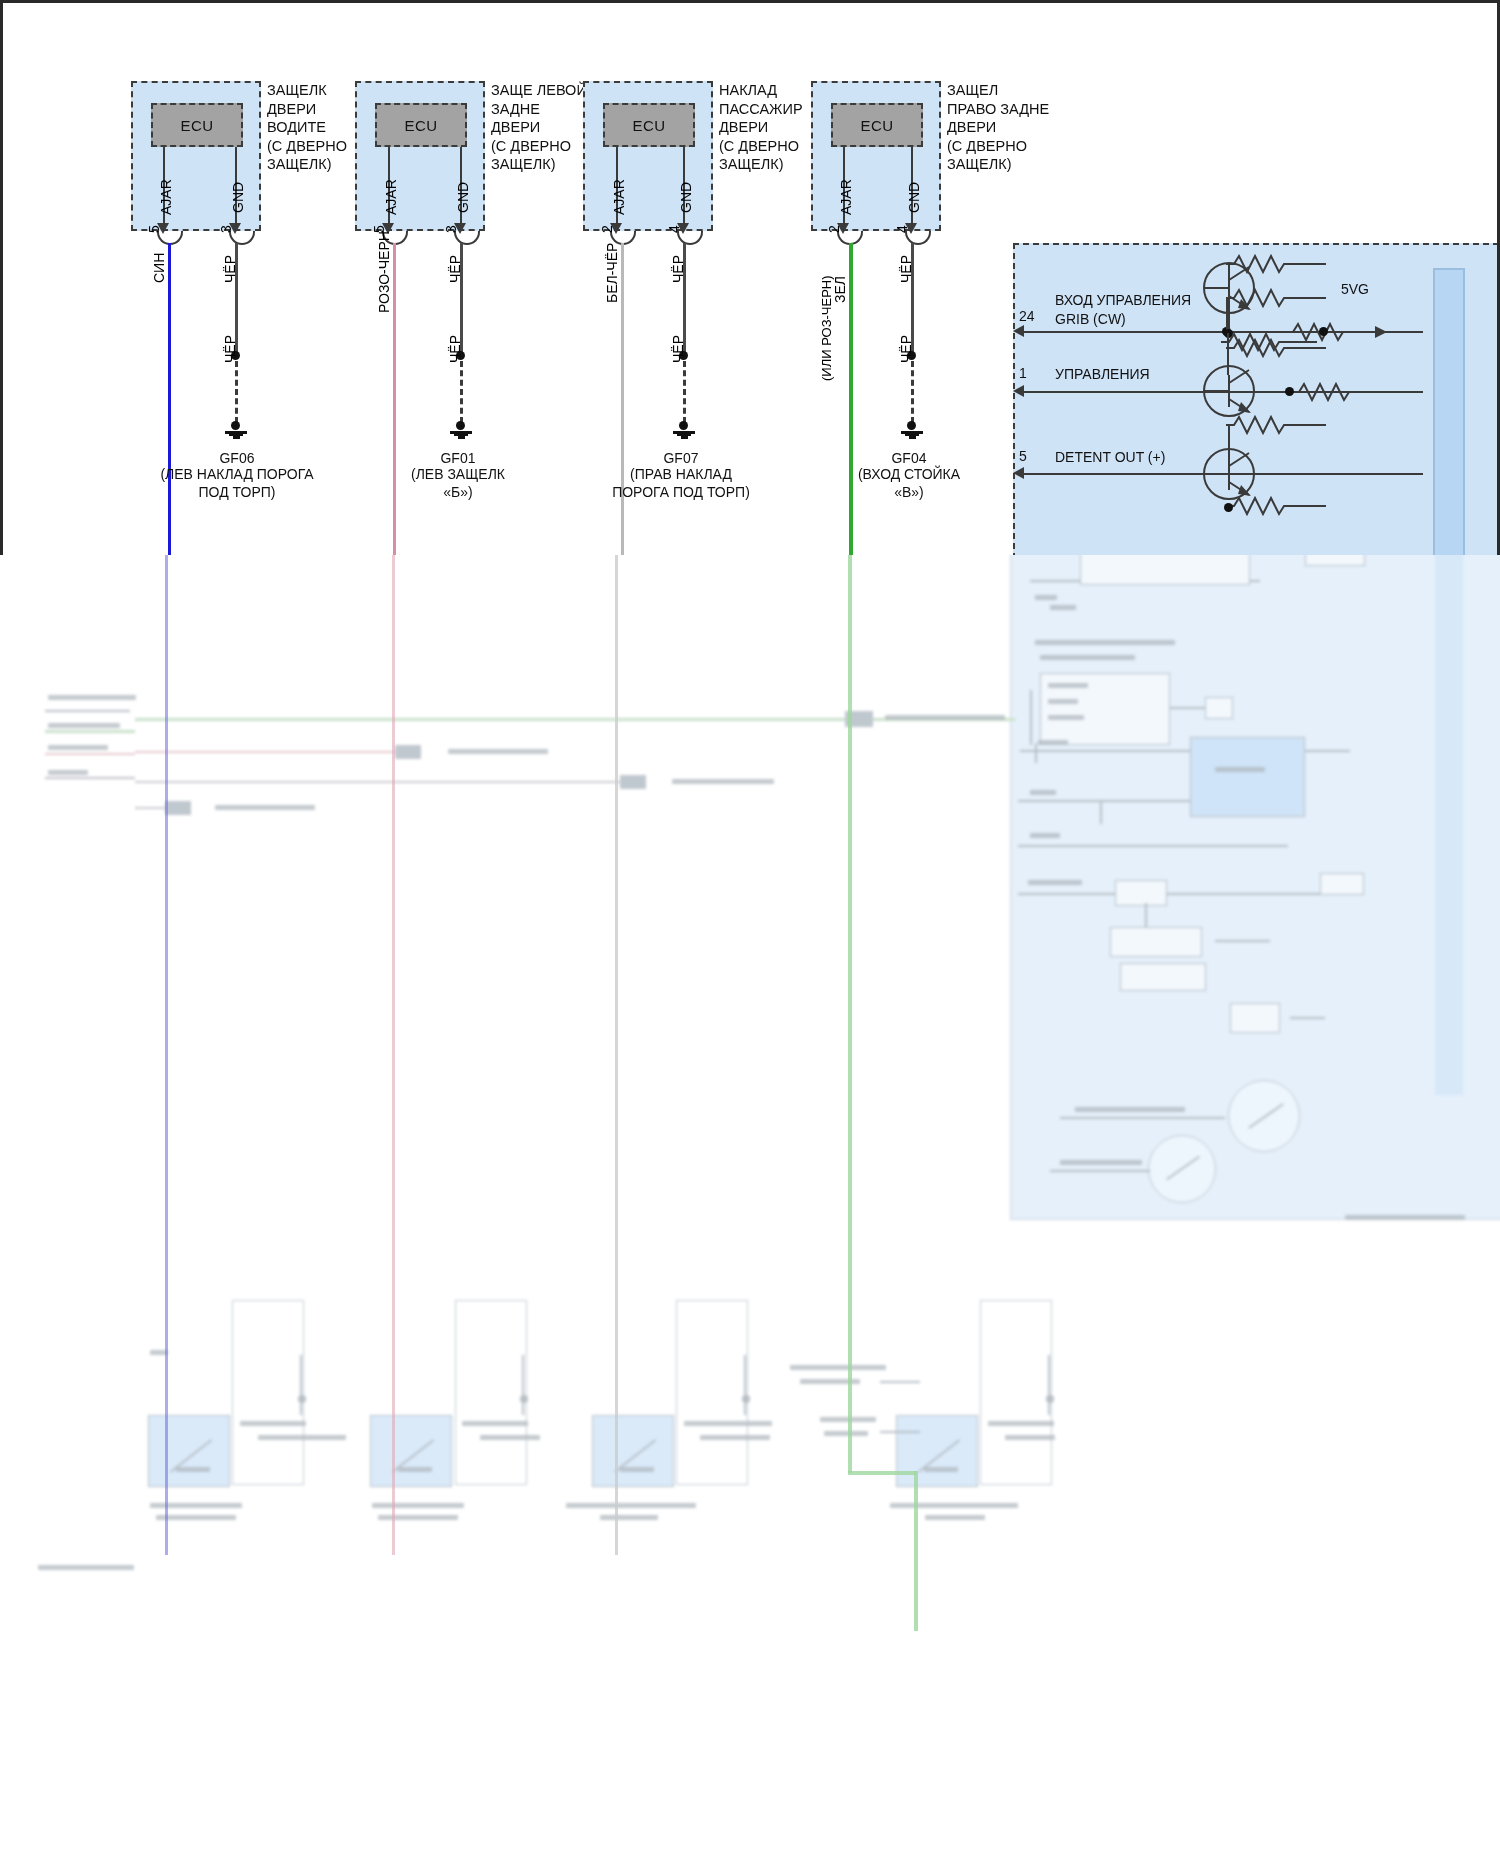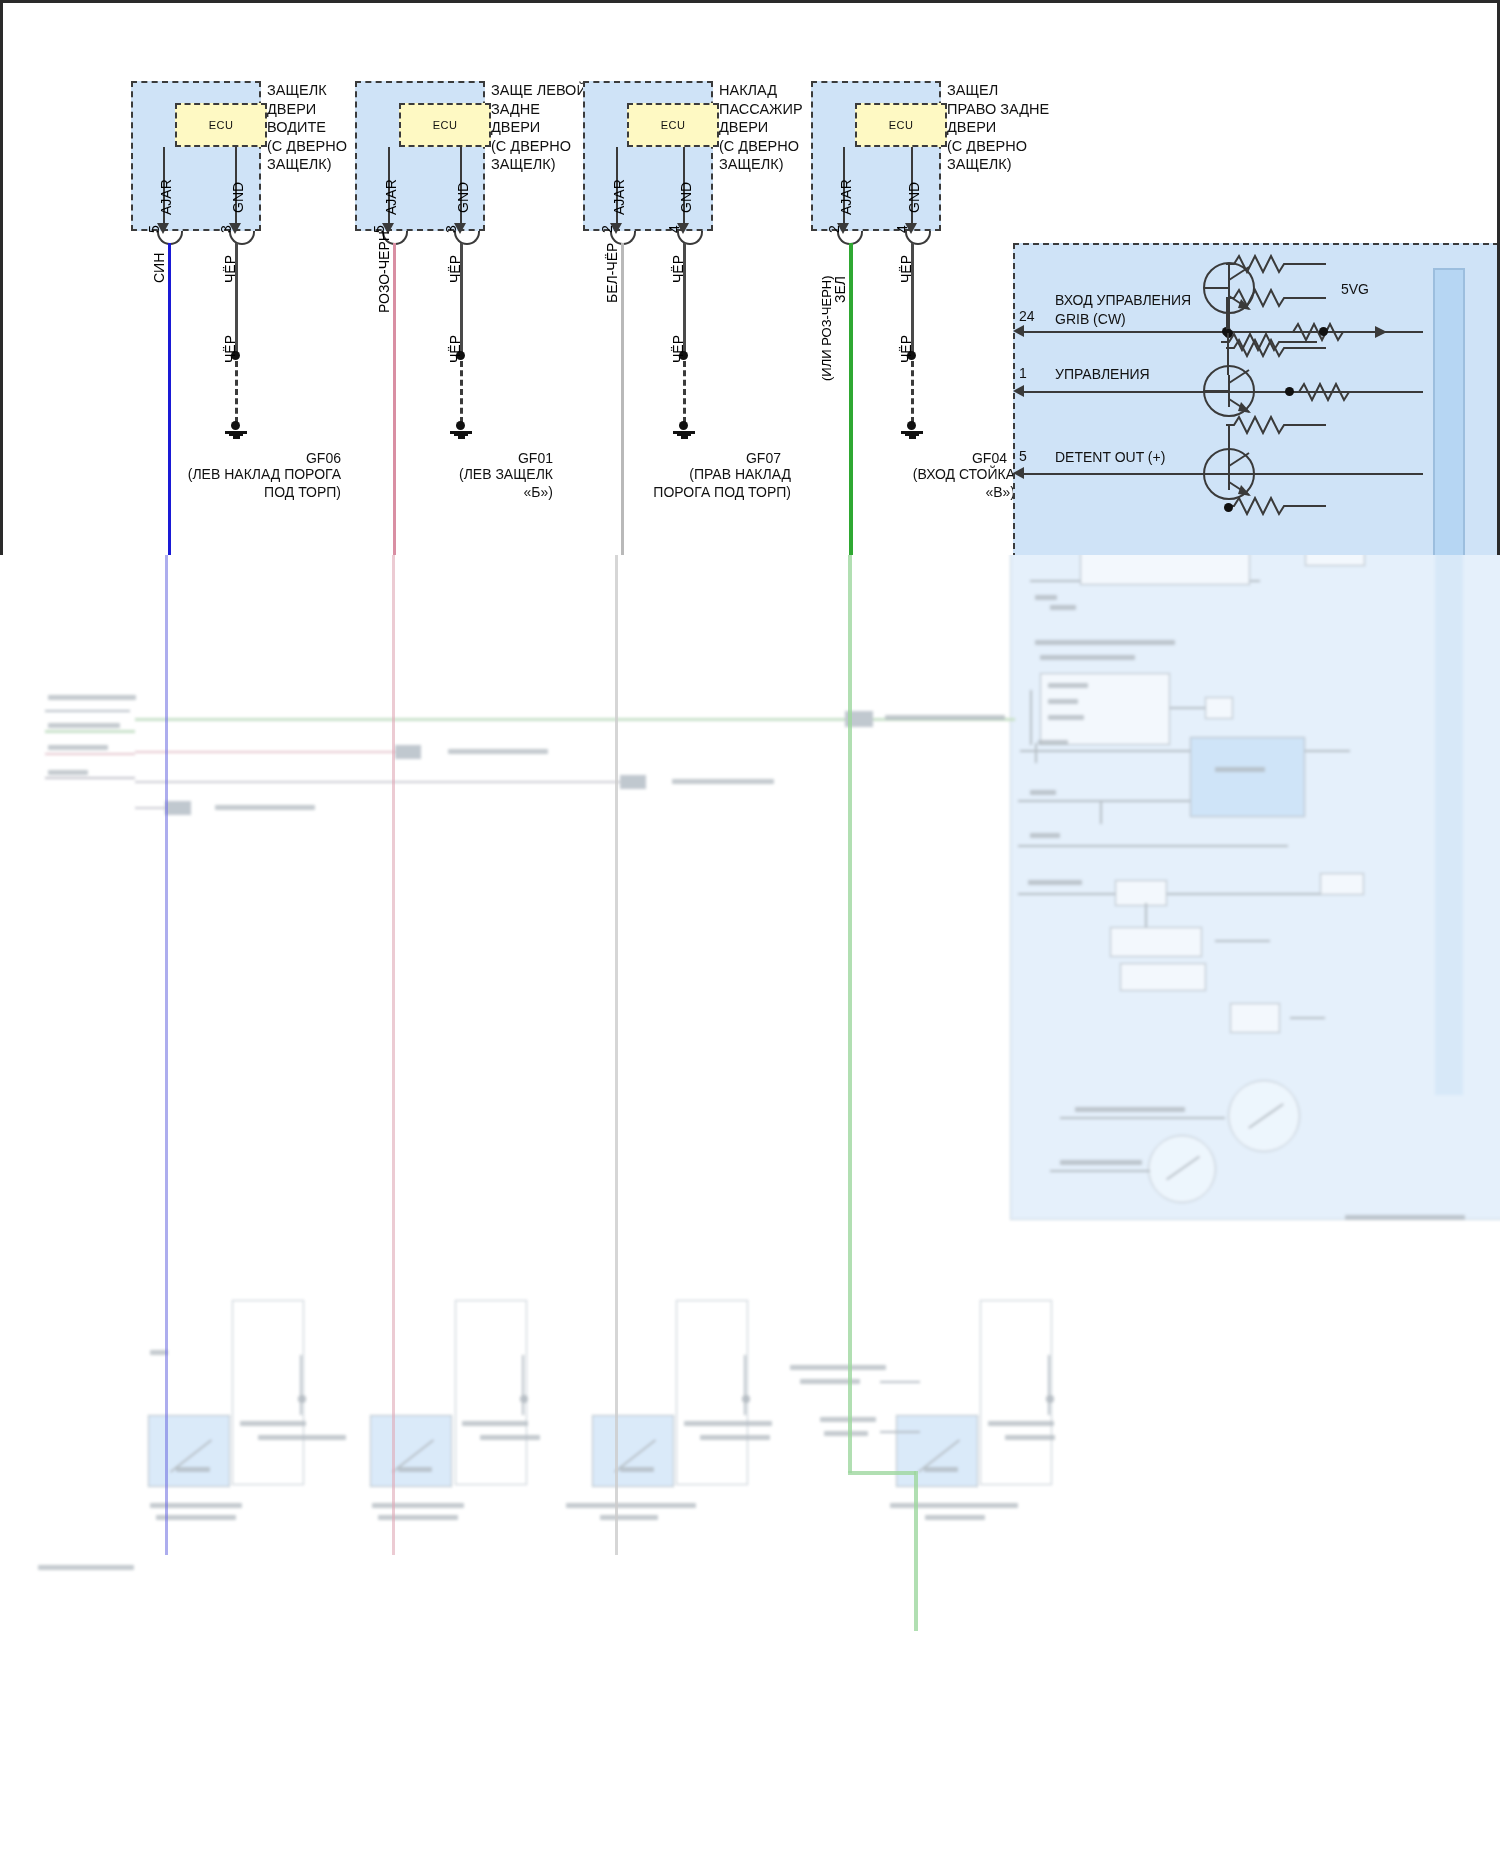--- a/index.html
+++ b/index.html
@@ -18,32 +18,32 @@
              background:#ffffff;overflow:hidden;}
   #blurInner{position:absolute;left:0;top:0;width:1500px;height:1306px;
              filter:blur(1.6px);opacity:.55;}
 
   
   .gutter{position:absolute;left:3px;top:555px;width:118px;height:1303px;background:#d9d9d9;}
   .gutterR{position:absolute;left:1121px;top:555px;width:376px;height:1303px;background:#fdfdfd;}
 
   
   .dashbox{position:absolute;box-sizing:border-box;border:2px dashed #3b3b3b;background:#cfe3f7;}
-  .ecubox{position:absolute;box-sizing:border-box;border:2px dashed #3b3b3b;background:#fef9c3;
+  .ecubox{position:absolute;box-sizing:border-box;border:2px dashed #3b3b3b;background:#a3a3a3;
           display:flex;align-items:center;justify-content:center;
-          font-size:11px;color:#111;letter-spacing:.5px;margin-left:24px;}
+          font-size:15px;color:#111;letter-spacing:.5px;}
   .vline{position:absolute;width:0;border-left:2px solid #3a3a3a;}
   .hline{position:absolute;height:0;border-top:2px solid #3a3a3a;}
   .vwire{position:absolute;width:0;}
   .dashv{position:absolute;width:0;border-left:3px dashed #3a3a3a;}
   .dot{position:absolute;width:9px;height:9px;border-radius:50%;background:#111;}
   .rot{position:absolute;transform:rotate(-90deg);transform-origin:left top;white-space:nowrap;}
   .txt{position:absolute;white-space:pre;color:#111;}
   .lbl{position:absolute;color:#111;line-height:1.28;white-space:pre;}
-  .ctr{position:absolute;text-align:right;color:#111;line-height:1.3;white-space:pre;}
+  .ctr{position:absolute;text-align:center;color:#111;line-height:1.3;white-space:pre;}
 
   .arrowdn{position:absolute;width:0;height:0;border-left:6px solid transparent;
            border-right:6px solid transparent;border-top:11px solid #3a3a3a;}
   .arrowlf{position:absolute;width:0;height:0;border-top:6px solid transparent;
            border-bottom:6px solid transparent;border-right:11px solid #3a3a3a;}
   .conn{position:absolute;width:22px;height:12px;
         border:2px solid #3a3a3a;border-top:none;border-radius:0 0 14px 14px;}
 
   .gndsym{position:absolute;width:26px;}
   .gndsym i{display:block;margin:0 auto;background:#111;}

